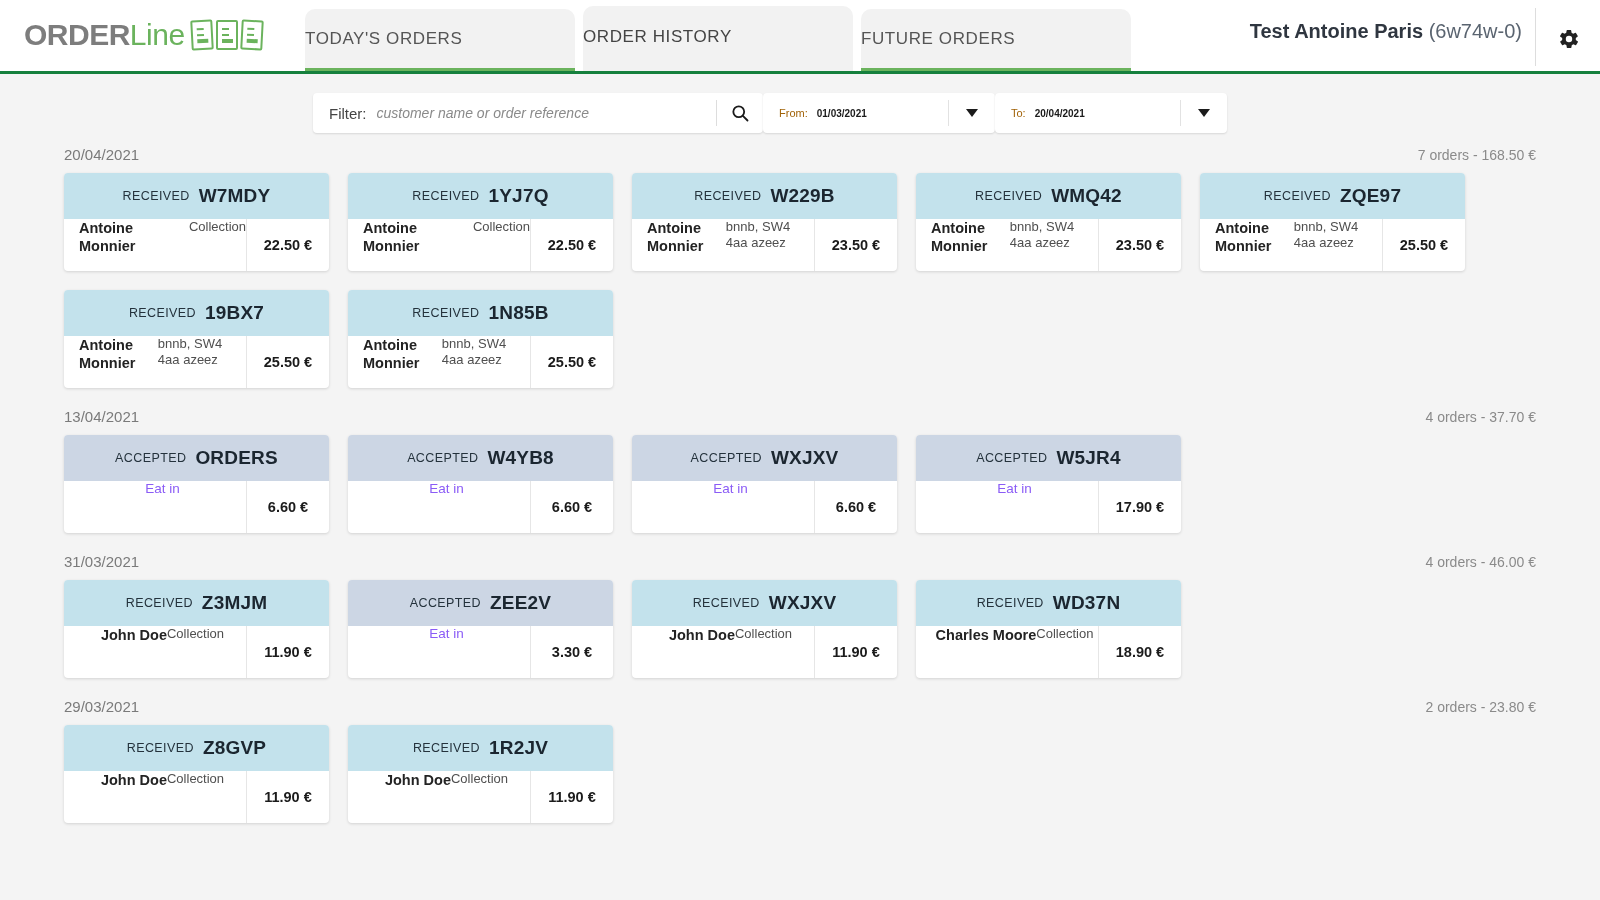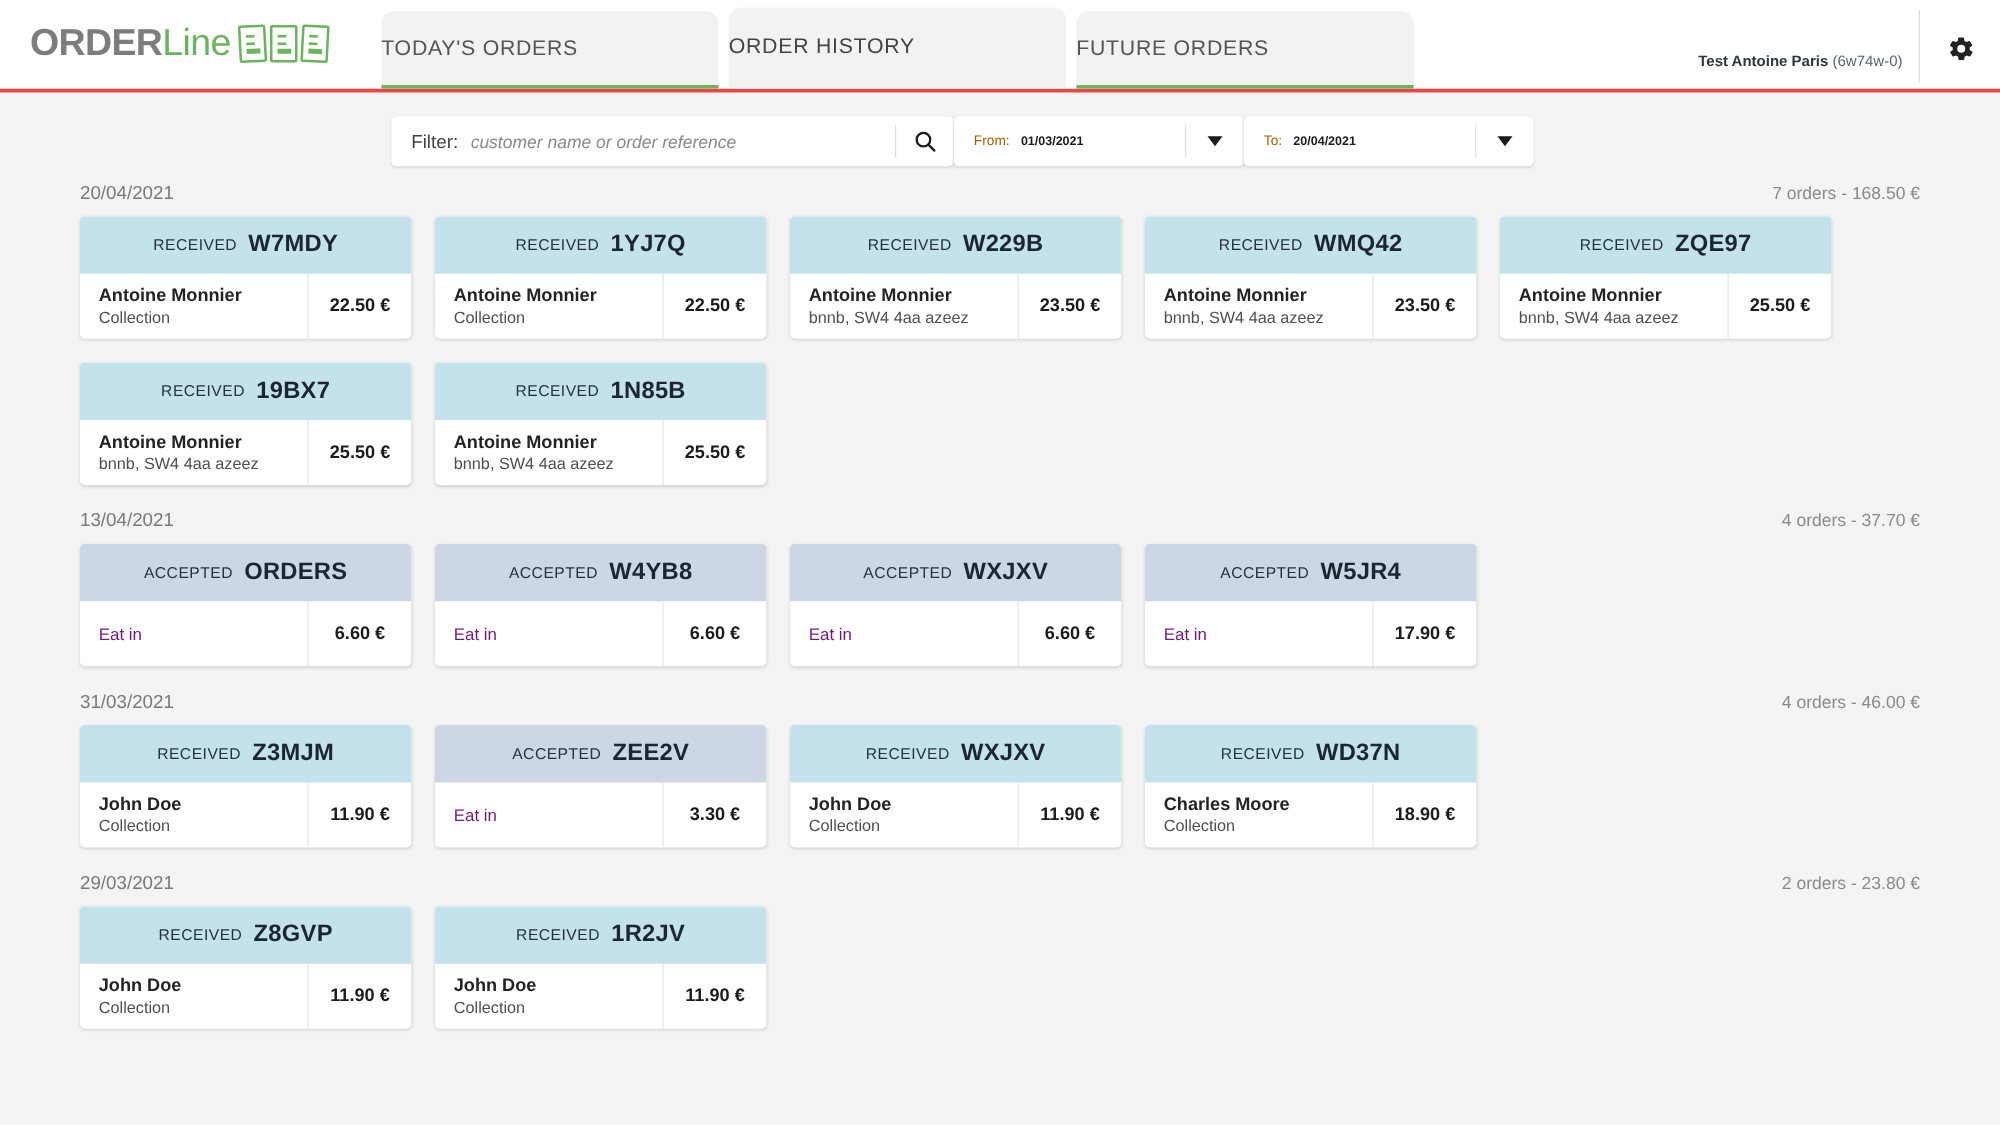--- a/index.html
+++ b/index.html
@@ -8,21 +8,21 @@
     background: #f4f4f4;
     font-family: "Liberation Sans", sans-serif;
     overflow: hidden;
   }
 
   
   .header {
     position: relative;
     height: 74px;
     background: #ffffff;
-    border-bottom: 3px solid #ef4444;
+    border-bottom: 3px solid #15803d;
     display: flex;
     align-items: flex-end;
   }
   .logo-wrap {
     position: absolute;
     left: 24px; top: 18px;
     display: flex; align-items: center;
   }
   .logo-text { font-size: 30px; font-weight: bold; letter-spacing: -0.5px; }
   .logo-order { color: #7d7d7d; }
@@ -68,22 +68,22 @@
   }
   .tab.active {
     background: #f2f2f2;
     border-bottom: 3px solid #f2f2f2;
     height: 65px;
     color: #444;
   }
 
   .account {
     position: absolute;
-    right: 78px; top: 42px;
-    font-size: 12px; color: #2f3640;
+    right: 78px; top: 20px;
+    font-size: 20px; color: #2f3640;
   }
   .account .name { font-weight: bold; }
   .account .code { color: #5a6470; font-weight: normal; }
   .hdr-divider {
     position: absolute; right: 64px; top: 8px;
     width: 1px; height: 58px; background: #ddd;
   }
   .gear {
     position: absolute; right: 20px; top: 28px;
     width: 22px; height: 22px;
@@ -167,26 +167,26 @@
   .card-head.accepted { background: #ccd6e4; }
   .card-status {
     font-size: 12.5px; color: #24323c; letter-spacing: 0.4px;
     text-transform: uppercase;
   }
   .card-ref { font-size: 19px; font-weight: bold; color: #1b2630; letter-spacing: 0.2px; }
 
   .card-body { display: flex; height: 52px; align-items: stretch; }
   .card-left {
     flex: 1;
-    display: flex; flex-direction: column; justify-content: center;
+    display: flex; flex-direction: row; justify-content: center;
     padding-left: 15px;
   }
   .cust-name { font-size: 14.5px; font-weight: bold; color: #232323; line-height: 1.25; }
   .cust-sub  { font-size: 13px; color: #4f4f4f; line-height: 1.25; }
-  .cust-single { font-size: 13.5px; color: #701a75; }
+  .cust-single { font-size: 13.5px; color: #8b5cf6; }
   .card-divider { width: 1px; background: #e6e6e6; }
   .card-price {
     width: 82px;
     display: flex; align-items: center; justify-content: center;
     font-size: 14.5px; font-weight: bold; color: #1b1b1b;
   }
 </style>
 </head>
 <body>
 

